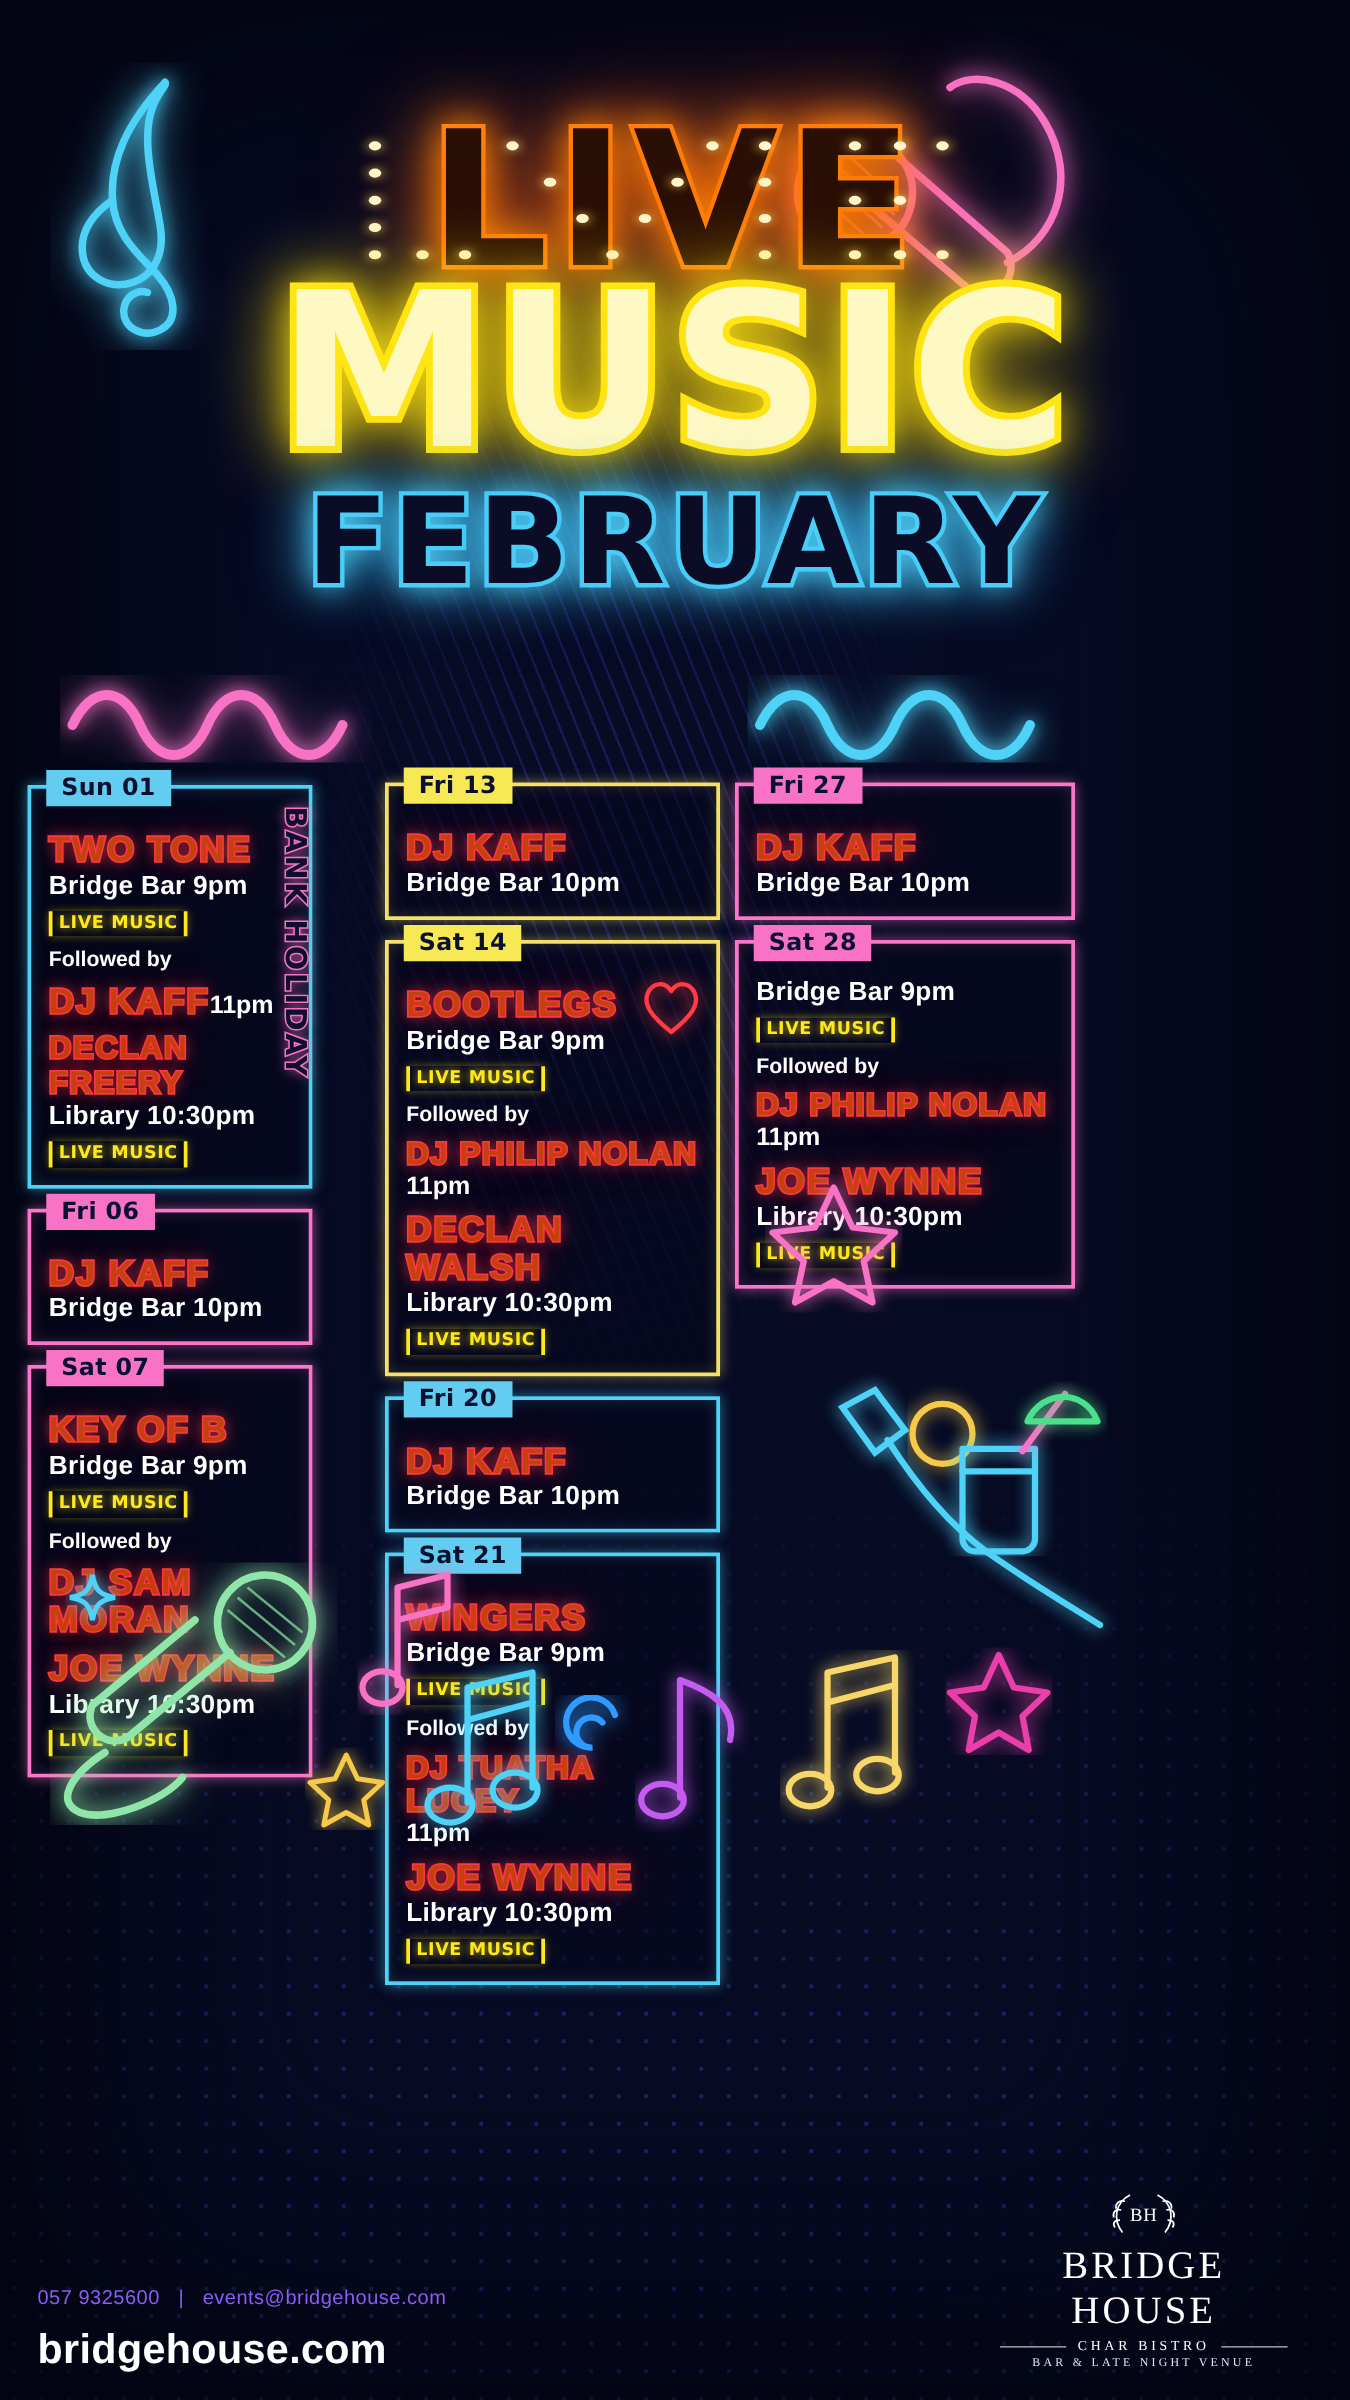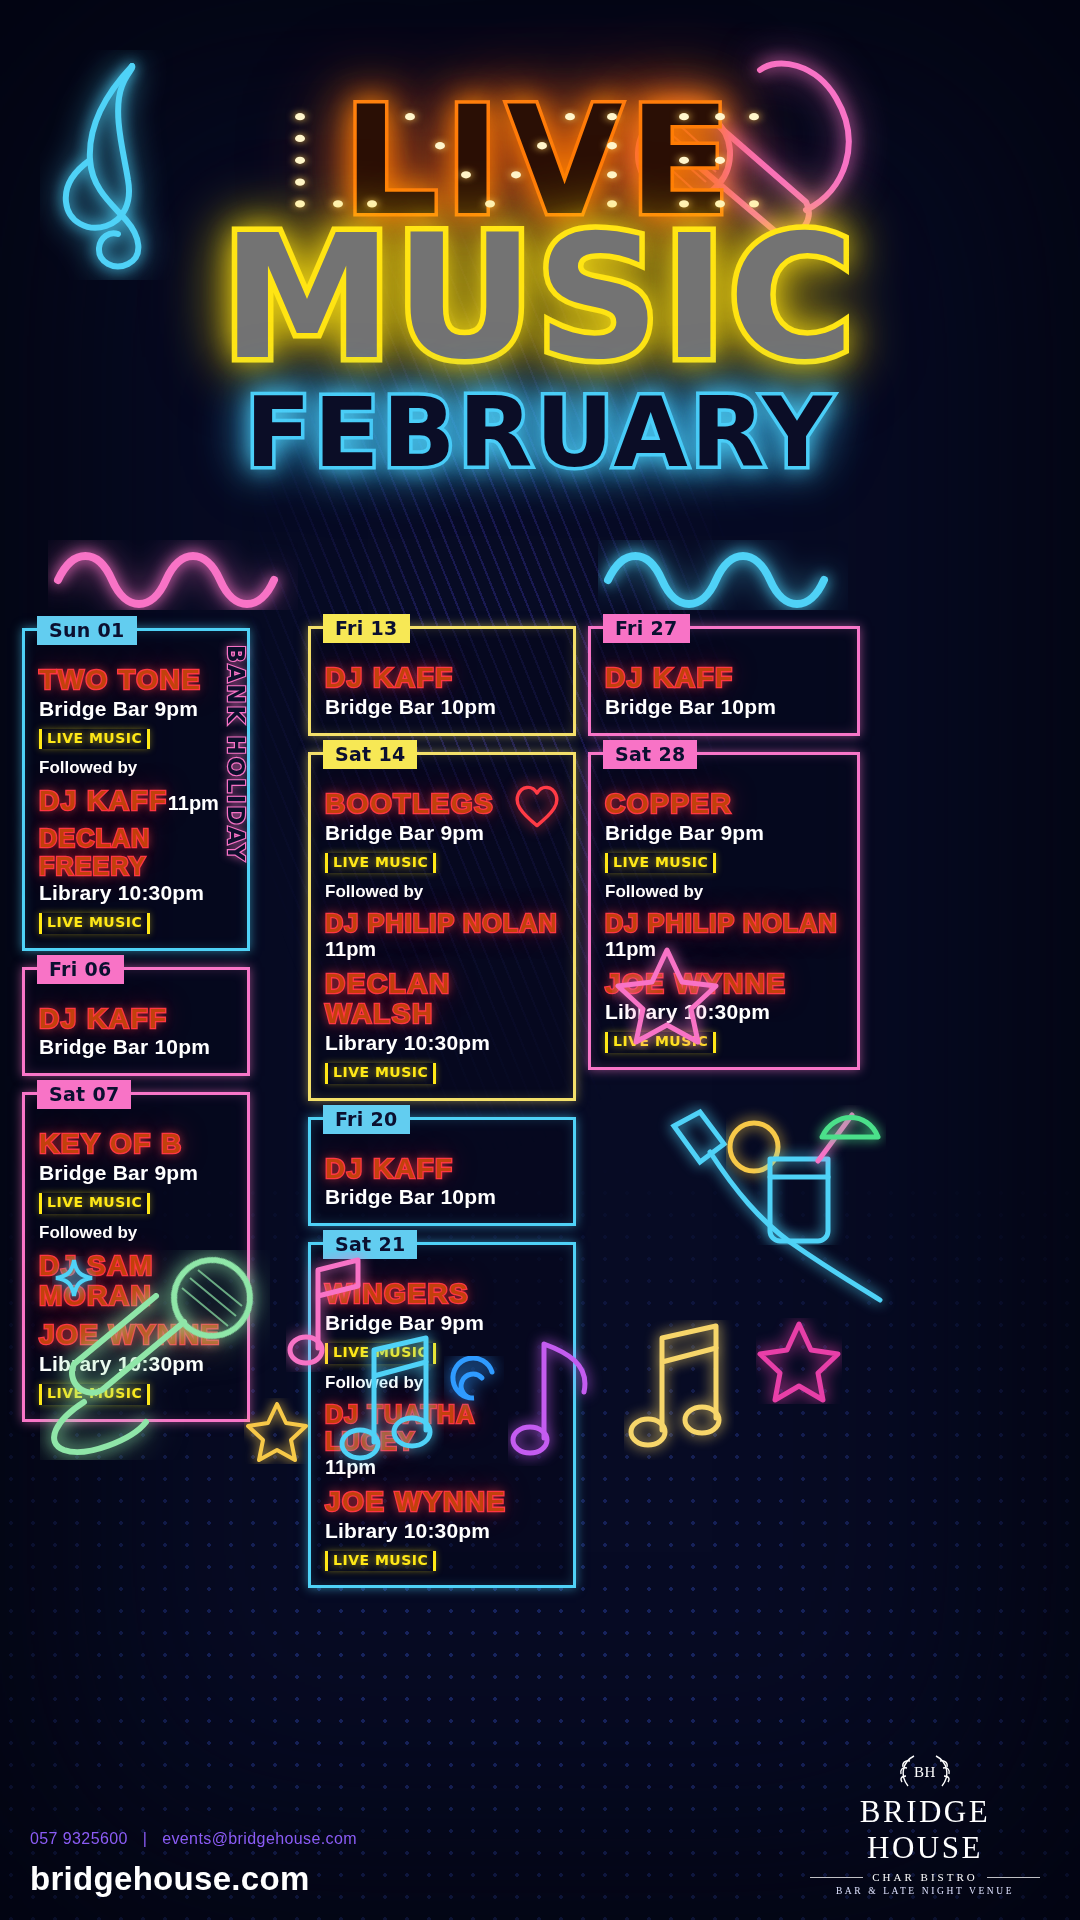--- a/index.html
+++ b/index.html
@@ -46,21 +46,21 @@
     paint-order:stroke fill;
     text-shadow:0 0 26px rgba(255,132,0,.95), 0 0 60px rgba(255,90,0,.7), 0 0 110px rgba(255,70,0,.45);
     filter:drop-shadow(0 0 18px rgba(255,140,20,.65));
   }
   .live-bulbs{position:absolute;left:0;top:0;width:100%;height:100%;pointer-events:none;}
 
   .music-word{
     position:absolute;left:0;right:2px;top:212px;text-align:center;
     font-family:"DejaVu Sans", sans-serif;font-weight:bold;
     font-size:172px;line-height:1;letter-spacing:2px;
-    color:#737373;
+    color:#fef9c3;
     -webkit-text-stroke:11px #ffe817;
     paint-order:stroke fill;
     text-shadow:0 0 30px rgba(255,232,23,.9),0 0 70px rgba(255,210,0,.55);
     filter:drop-shadow(0 0 22px rgba(255,226,0,.55));
   }
   .feb-word{
     position:absolute;left:0;right:0;top:385px;text-align:center;
     font-family:"DejaVu Sans", sans-serif;font-weight:bold;
     font-size:96px;line-height:1;letter-spacing:3px;
     color:#0b0d26;
@@ -117,21 +117,21 @@
     font-size:23px;letter-spacing:2px;
     color:#0d0f2c;-webkit-text-stroke:2.4px #f873c6;paint-order:stroke fill;
     text-shadow:0 0 10px rgba(248,115,198,.9);
   }
 
   
   #footer{position:absolute;left:0;bottom:0;width:1080px;height:170px;}
   .contact{position:absolute;left:30px;bottom:72px;font-size:16px;color:#8b5cf6;letter-spacing:.4px;
            font-family:"Liberation Sans", sans-serif;}
   .site{position:absolute;left:30px;bottom:22px;font-size:33px;font-weight:bold;color:#fff;letter-spacing:.3px;}
-  .logo{position:absolute;right:40px;bottom:24px;width:230px;text-align:center;color:#fff;}
+  .logo{position:absolute;right:50px;bottom:24px;width:230px;text-align:center;color:#fff;}
   .logo .bhname{font-family:"Liberation Serif", serif;font-size:31px;letter-spacing:2.5px;margin-top:2px;}
   .logo .rule{display:flex;align-items:center;gap:9px;margin:5px 0 3px;}
   .logo .rule span.line{flex:1;height:1px;background:rgba(255,255,255,.75);}
   .logo .rule span.txt{font-family:"Liberation Serif", serif;font-size:11px;letter-spacing:3px;white-space:nowrap;text-align:center;}
   .logo .tag{font-family:"Liberation Serif", serif;font-size:9.5px;letter-spacing:2.6px;color:#dfe3ff;}
 </style>
 </head>
 <body>
 
 <div id="bg">
@@ -305,21 +305,20 @@
   <div class="col col-right">
       <div class="card pk">
         <div class="daytag pk">Fri 27</div>
         <div><span class="act">DJ KAFF</span></div>
         <div class="venue">
           <span>Bridge Bar 10pm</span>
         </div>
       </div>
       <div class="card pk">
         <div class="daytag pk">Sat 28</div>
-        <div><span class="act">COPPER</span></div>
         <div class="venue">
           <span>Bridge Bar 9pm</span>
           <span class="lm">LIVE MUSIC</span>
         </div>
         <div class="followed">Followed by</div>
         <div><span class="act sm">DJ PHILIP NOLAN</span><span class="time-inline">11pm</span></div>
         <div><span class="act">JOE WYNNE</span></div>
         <div class="venue">
           <span>Library 10:30pm</span>
           <span class="lm">LIVE MUSIC</span>

